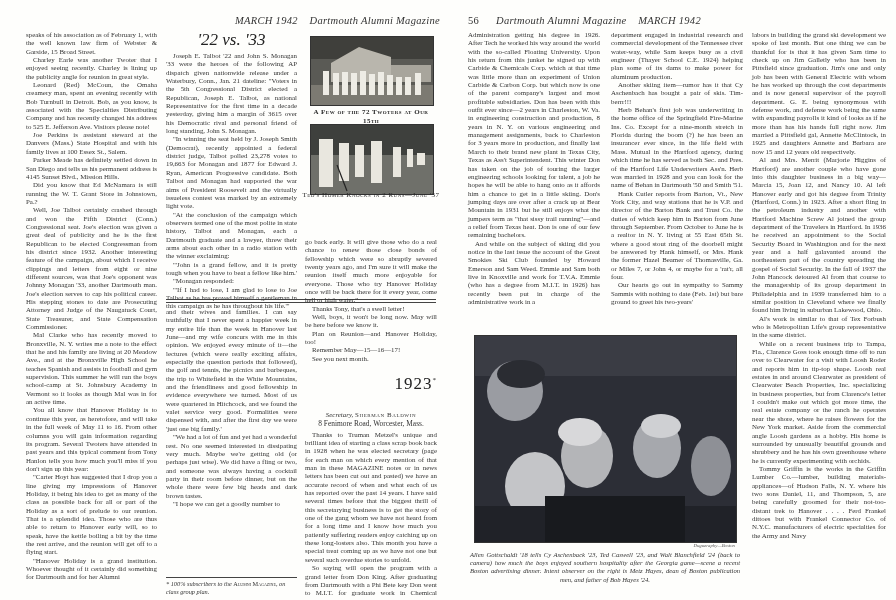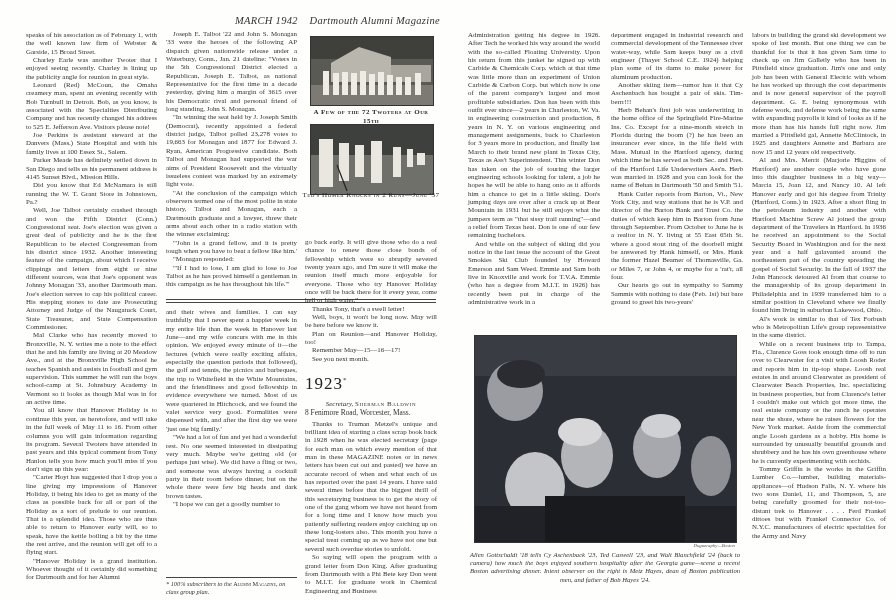--- a/index.html
+++ b/index.html
@@ -7,26 +7,26 @@
          font-family:"Liberation Serif","DejaVu Serif",serif; color:#2a2a2a; }
   .page { position:absolute; top:0; height:600px; background:#fefefc; }
   #page-left { left:0; width:448px; }
   #page-right { left:448px; width:448px; }
   .running-head { position:absolute; top:15px; font-style:italic; font-size:10.5px; letter-spacing:0.3px; color:#333; white-space:nowrap; }
   .running-head .pn { font-style:normal; margin:0 6px; }
   .col { position:absolute; font-size:6.9px; line-height:8.35px; text-align:justify; color:#333; }
   .col p { margin:0; text-indent:7px; }
   .col p.noind { text-indent:0; }
   .heading-italic { text-align:center; font-style:italic; font-size:17px; line-height:20px; margin:0 0 2px 0; color:#222; }
-  .year-head { text-align:left; font-size:17px; letter-spacing:1px; line-height:20px; margin:10px 0 5px 0; color:#222; }
+  .year-head { text-align:right; font-size:17px; letter-spacing:1px; line-height:20px; margin:10px 0 16px 0; color:#222; }
   .year-head sup { font-size:7px; }
   .secretary { text-align:center; font-size:6.9px; line-height:9px; }
   .secretary .lbl { font-style:italic; }
   .secretary .name { font-variant:small-caps; letter-spacing:0.6px; }
-  .address { text-align:left; font-size:7.4px; line-height:10px; margin-bottom:2px; }
+  .address { text-align:center; font-size:7.4px; line-height:10px; margin-bottom:2px; }
   .caption { text-align:center; font-variant:small-caps; font-size:7px; letter-spacing:0.5px; line-height:9px; }
   .photo { position:absolute; background:#6a6a66; border:1px solid #333; overflow:hidden; }
   .photo svg { width:100%; height:100%; display:block; }
   .rule { position:absolute; height:0; border-top:1.5px solid #444; }
   .footnote { position:absolute; font-size:6.3px; font-style:italic; line-height:7.8px; color:#333; }
   .footnote .sc { font-variant:small-caps; font-style:normal; }
   .credit { position:absolute; font-size:4.8px; font-style:italic; color:#555; }
   .photo-caption { position:absolute; font-size:6.6px; line-height:8.2px; font-style:italic; text-align:justify; text-align-last:center; color:#333; }
   .gutter-shadow { position:absolute; top:0; left:440px; width:16px; height:600px;
       background:linear-gradient(to right, rgba(0,0,0,0) 0%, rgba(0,0,0,0.04) 50%, rgba(0,0,0,0) 100%); }
@@ -52,20 +52,21 @@
       <p class="">Parker Meade has definitely settled down in San Diego and tells us his permanent address is 4145 Sunset Blvd., Mission Hills.</p>
       <p class="">Did you know that Ed McNamara is still running the W. T. Grant Store in Johnstown, Pa.?</p>
       <p class="">Well, Joe Talbot certainly crashed through and won the Fifth District (Conn.) Congressional seat. Joe's election was given a great deal of publicity and he is the first Republican to be elected Congressman from his district since 1932. Another interesting feature of the campaign, about which I receive clippings and letters from eight or nine different sources, was that Joe's opponent was Johnny Monagan '33, another Dartmouth man. Joe's election serves to cap his political career. His stepping stones to date are Prosecuting Attorney and Judge of the Naugatuck Court, State Treasurer, and State Compensation Commissioner.</p>
       <p class="">Mal Clarke who has recently moved to Bronxville, N. Y. writes me a note to the effect that he and his family are living at 20 Meadow Ave., and at the Bronxville High School he teaches Spanish and assists in football and gym supervision. This summer he will run the boys school-camp at St. Johnsbury Academy in Vermont so it looks as though Mal was in for an active time.</p>
       <p class="">You all know that Hanover Holiday is to continue this year, as heretofore, and will take in the full week of May 11 to 16. From other columns you will gain information regarding its program. Several Twoters have attended in past years and this typical comment from Tony Hanlon tells you how much you'll miss if you don't sign up this year:</p>
       <p class="">"Carter Hoyt has suggested that I drop you a line giving my impressions of Hanover Holiday, it being his idea to get as many of the class as possible back for all or part of the Holiday as a sort of prelude to our reunion. That is a splendid idea. Those who are thus able to return to Hanover early will, so to speak, have the kettle boiling a bit by the time the rest arrive, and the reunion will get off to a flying start.</p>
       <p class="">"Hanover Holiday is a grand institution. Whoever thought of it certainly did something for Dartmouth and for her Alumni</p>
     </div>
 
   <div class="col" id="l-col2" style="left:166px; top:30px; width:131px;">
+    <div class="heading-italic">'22 vs. '33</div>
     <div id="l-col2-paras">
         <p class="">Joseph E. Talbot '22 and John S. Monagan '33 were the heroes of the following AP dispatch given nationwide release under a Waterbury, Conn., Jan. 21 dateline: "Voters in the 5th Congressional District elected a Republican, Joseph E. Talbot, as national Representative for the first time in a decade yesterday, giving him a margin of 3615 over his Democratic rival and personal friend of long standing, John S. Monagan.</p>
         <p class="">"In winning the seat held by J. Joseph Smith (Democrat), recently appointed a federal district judge, Talbot polled 23,278 votes to 19,663 for Monagan and 1877 for Edward J. Ryan, American Progressive candidate. Both Talbot and Monagan had supported the war aims of President Roosevelt and the virtually issueless contest was marked by an extremely light vote.</p>
         <p class="">"At the conclusion of the campaign which observers termed one of the most polite in state history, Talbot and Monagan, each a Dartmouth graduate and a lawyer, threw their arms about each other in a radio station with the winner exclaiming:</p>
         <p class="">"'John is a grand fellow, and it is pretty tough when you have to beat a fellow like him.'</p>
         <p class="">"Monagan responded:</p>
         <p class="">"'If I had to lose, I am glad to lose to Joe Talbot as he has proved himself a gentleman in this campaign as he has throughout his life.'"</p>
       </div>
   </div>
 
@@ -142,20 +143,26 @@
     </div>
     <div class="address">8 Fenimore Road, Worcester, Mass.</div>
     <div id="l-1923-paras">
         <p class="">Thanks to Truman Metzel's unique and brilliant idea of starting a class scrap book back in 1928 when he was elected secretary (page for each man on which every mention of that man in these MAGAZINE notes or in news letters has been cut out and pasted) we have an accurate record of when and what each of us has reported over the past 14 years. I have said several times before that the biggest thrill of this secretarying business is to get the story of one of the gang whom we have not heard from for a long time and I know how much you patiently suffering readers enjoy catching up on these long-losters also. This month you have a special treat coming up as we have not one but several such overdue stories to unfold.</p>
         <p class="">So saying will open the program with a grand letter from Don King. After graduating from Dartmouth with a Phi Bete key Don went to M.I.T. for graduate work in Chemical Engineering and Business</p>
       </div>
   </div>
 </div>
 
 <div class="page" id="page-right">
+  <div class="running-head" style="left:20px;">
+    <span class="pn" style="margin-left:0; margin-right:14px;">56</span>
+    <span>Dartmouth Alumni Magazine</span>
+    &nbsp;&nbsp;
+    <span>MARCH 1942</span>
+  </div>
 
   <div class="col" id="r-col1" style="left:20px; top:31px; width:132px;">
       <p class="noind">Administration getting his degree in 1926. After Tech he worked his way around the world with the so-called Floating University. Upon his return from this junket he signed up with Carbide &amp; Chemicals Corp. which at that time was little more than an experiment of Union Carbide &amp; Carbon Corp. but which now is one of the parent company's largest and most profitable subsidiaries. Don has been with this outfit ever since—2 years in Charleston, W. Va. in engineering construction and production, 8 years in N. Y. on various engineering and management assignments, back to Charleston for 3 years more in production, and finally last March to their brand new plant in Texas City, Texas as Ass't Superintendent. This winter Don has taken on the job of touring the larger engineering schools looking for talent, a job he hopes he will be able to hang onto as it affords him a chance to get in a little skiing. Don's jumping days are over after a crack up at Bear Mountain in 1931 but he still enjoys what the jumpers term as "that sissy trail running"—and a relief from Texas heat. Don is one of our few remaining bachelors.</p>
       <p class="">And while on the subject of skiing did you notice in the last issue the account of the Great Smokies Ski Club founded by Howard Emerson and Sam Weed. Emmie and Sam both live in Knoxville and work for T.V.A. Emmie (who has a degree from M.I.T. in 1926) has recently been put in charge of the administrative work in a</p>
     </div>
   <div class="col" id="r-col2" style="left:163px; top:31px; width:132px;">
       <p class="noind">department engaged in industrial research and commercial development of the Tennessee river water-way, while Sam keeps busy as a civil engineer (Thayer School C.E. 1924) helping plan some of its dams to make power for aluminum production.</p>
       <p class="">Another skiing item—rumor has it that Cy Aschenbach has bought a pair of skis. Tim-berrr!!!</p>
       <p class="">Herb Behan's first job was underwriting in the home office of the Springfield Fire-Marine Ins. Co. Except for a nine-month stretch in Florida during the boom (?) he has been an insurancer ever since, in the life field with Mass. Mutual in the Hartford agency, during which time he has served as both Sec. and Pres. of the Hartford Life Underwriters Ass'n. Herb was married in 1928 and you can look for the name of Behan in Dartmouth '50 and Smith '51.</p>
       <p class="">Hank Cutler reports from Barton, Vt., New York City, and way stations that he is V.P. and director of the Barton Bank and Trust Co. the duties of which keep him in Barton from June through September. From October to June he is a realtor in N. Y. living at 55 East 65th St. where a good stout ring of the doorbell might be answered by Hank himself, or Mrs. Hank the former Hazel Beamer of Thomasville, Ga. or Miles 7, or John 4, or maybe for a 'rat'r, all four.</p>

